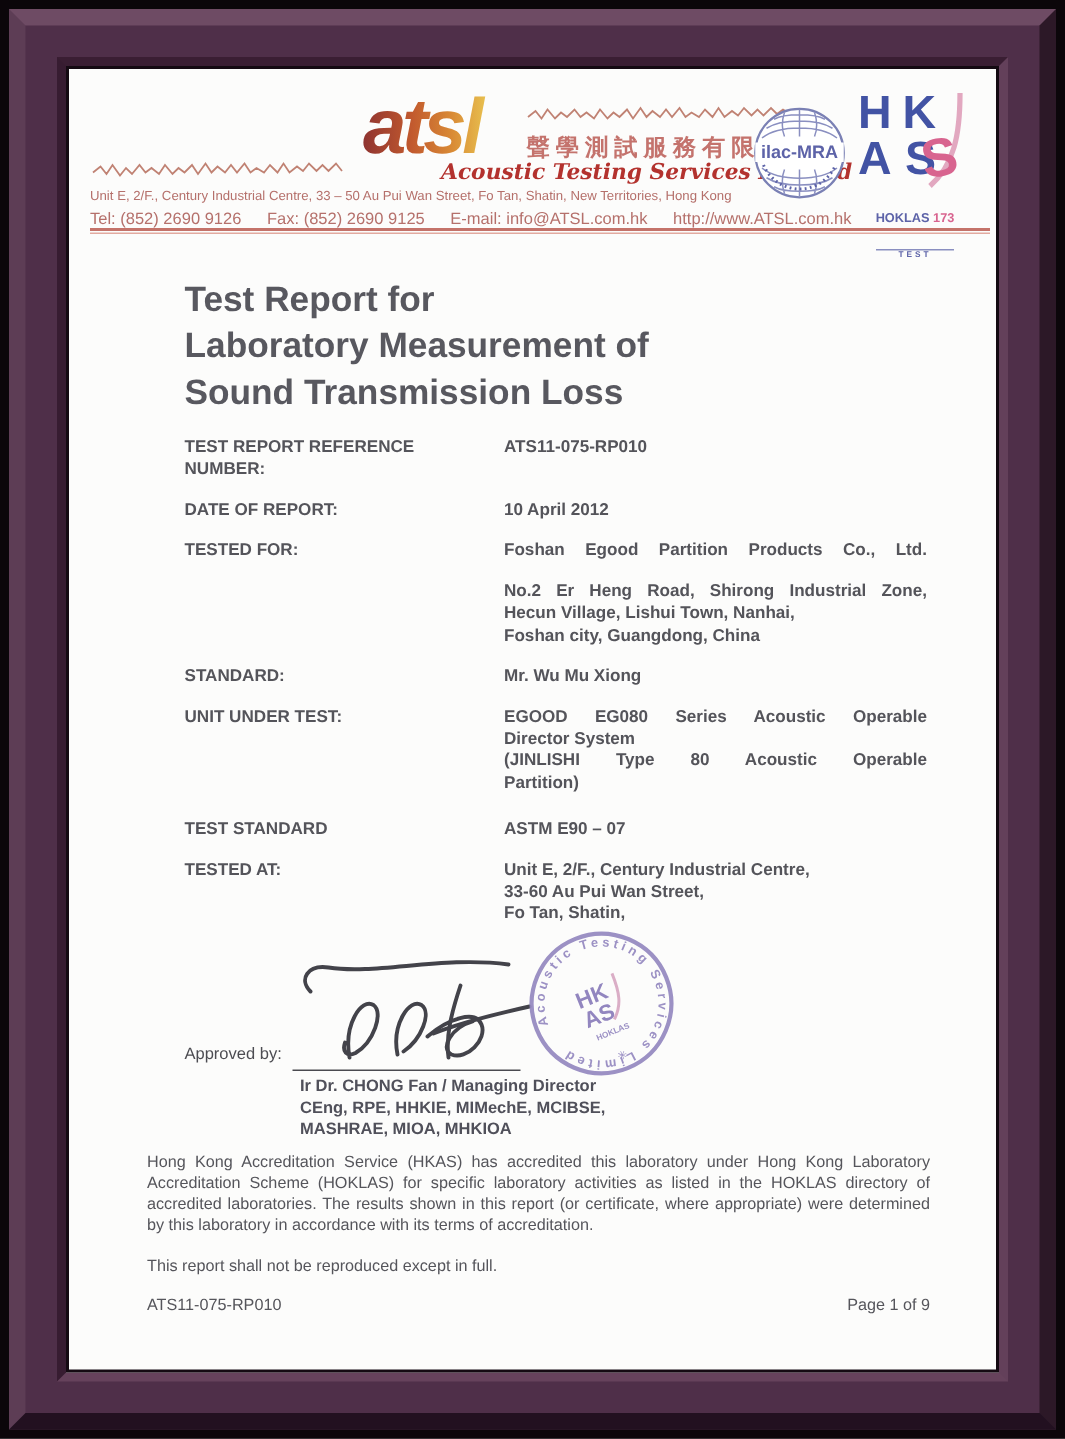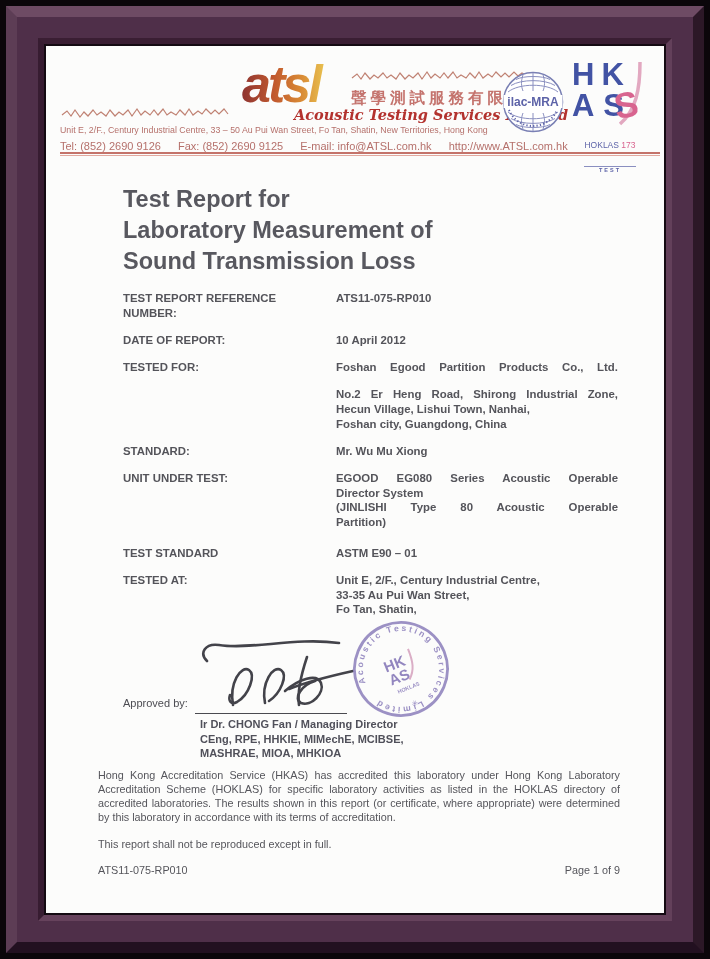--- a/index.html
+++ b/index.html
@@ -16,21 +16,21 @@
   .squig{position:absolute;}
   .squig-left{left:14px;top:60px;}
   .squig-right{left:304px;top:24px;}
   .atsl-logo{position:absolute;left:194px;top:10px;}
   .zh-name{position:absolute;left:305px;top:42px;font-size:15.5px;font-weight:bold;
            letter-spacing:4px;color:#c4736d;white-space:nowrap;}
   .en-name{position:absolute;left:248px;top:60px;font-family:"DejaVu Serif",serif;
            font-style:italic;font-weight:bold;font-size:14.5px;color:#b3322e;white-space:nowrap;}
   .ilac{position:absolute;left:455px;top:24px;}
   .hkas{position:absolute;left:524px;top:12px;width:80px;text-align:center;}
-  .hoklas-line{margin-top:-2px;font-size:8.5px;font-weight:normal;color:#5d63a8;
+  .hoklas-line{margin-top:-2px;font-size:8.5px;font-weight:bold;color:#5d63a8;
                border-bottom:1px solid #8a8fc0;display:inline-block;padding-bottom:16px;}
   .hoklas-num{color:#d8648f;}
   .hoklas-sub{font-size:5.5px;font-weight:bold;color:#5d63a8;letter-spacing:2px;margin-top:0;}
   .addr1{position:absolute;left:14px;top:79px;font-size:8.8px;color:#b5706b;white-space:nowrap;}
   .addr2{position:absolute;left:14px;top:94px;font-size:11px;color:#b5706b;white-space:nowrap;}
   .addr2 span{margin-right:14px;}
   .header-rule{position:absolute;left:14px;right:4px;bottom:2px;height:1px;
                border-top:2px solid #c4736a;border-bottom:1px solid #e2aaa0;}
   
   .title{margin:26px 46px 0 77px;font-size:23.5px;font-weight:bold;color:#58585f;line-height:1.32;}
@@ -162,28 +162,28 @@
           <div>
             <div class="jl">EGOOD EG080 Series Acoustic Operable</div>
             <div>Director System</div>
             <div class="jl">(JINLISHI Type 80 Acoustic Operable</div>
             <div>Partition)</div>
           </div>
         </div>
 
         <div class="drow gap-top">
           <div class="dlabel">TEST STANDARD</div>
-          <div>ASTM E90 – 01</div>
+          <div>ASTM E90 – 07</div>
         </div>
 
         <div class="drow">
           <div class="dlabel">TESTED AT:</div>
           <div>
             <div>Unit E, 2/F., Century Industrial Centre,</div>
-            <div>33-35 Au Pui Wan Street,</div>
+            <div>33-60 Au Pui Wan Street,</div>
             <div>Fo Tan, Shatin,</div>
           </div>
         </div>
       </div>
 
       <div class="sig">
         <svg class="sig-scrawl" width="170" height="84" viewBox="0 0 170 84">
           <g fill="none" stroke="#43434a" stroke-width="2.6" stroke-linecap="round">
             <path d="M18,30 C10,22 16,12 30,14 C62,19 106,6 150,12"></path>
             <path d="M44,74 C40,52 52,34 60,39 C67,44 60,64 48,71 C42,74 39,70 41,64"></path>

